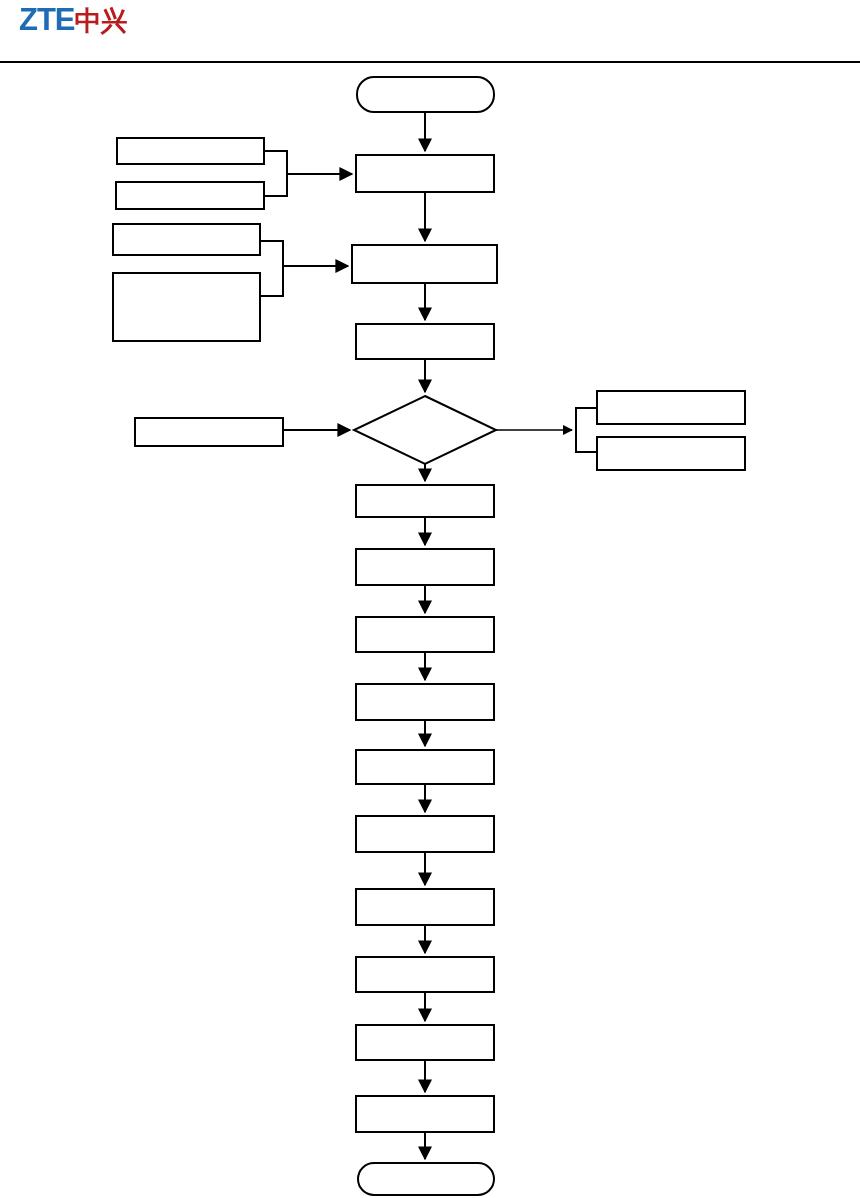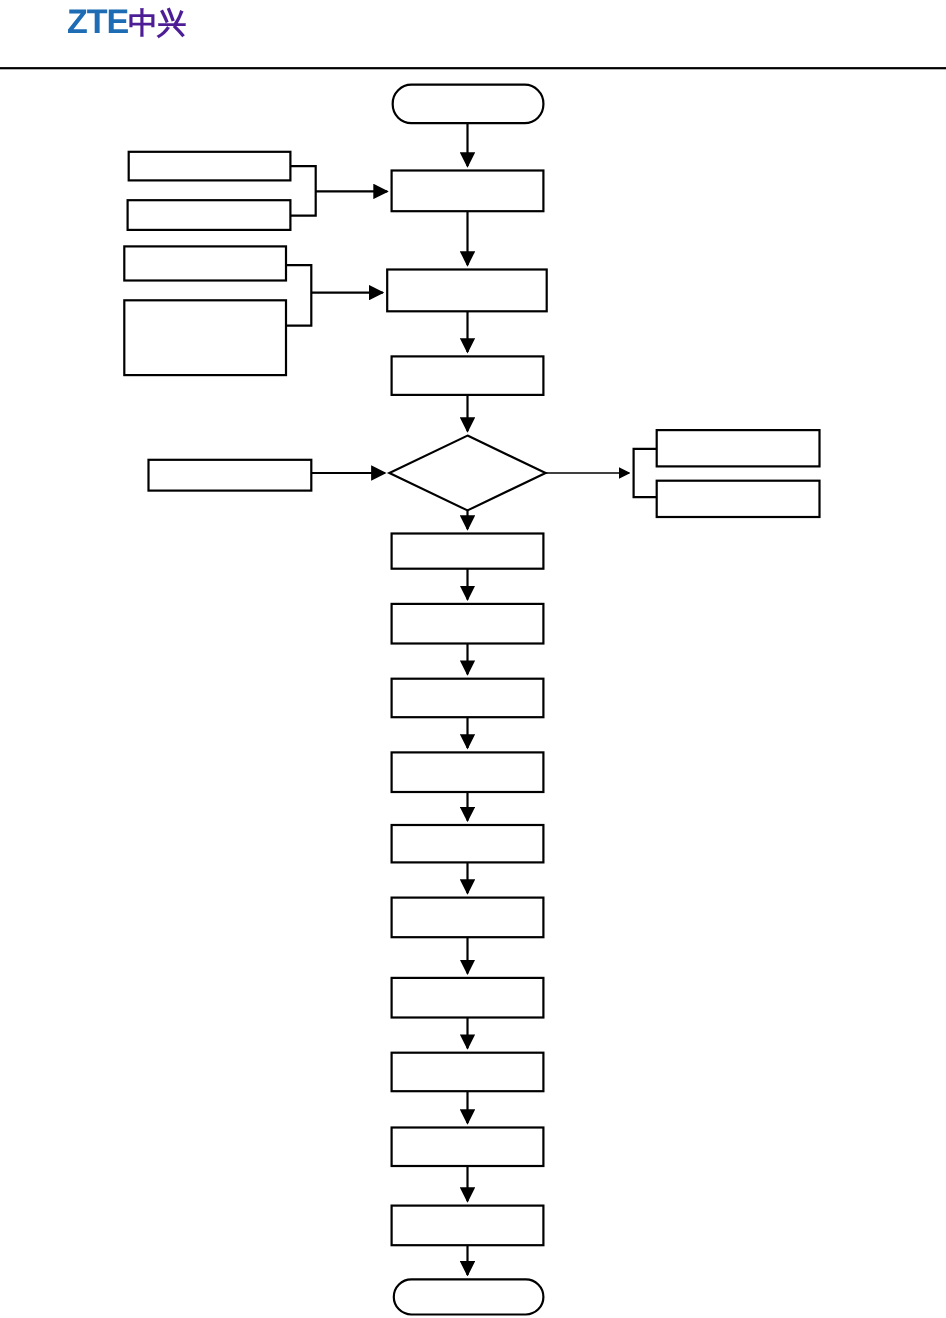--- a/index.html
+++ b/index.html
@@ -1,20 +1,20 @@
 <!DOCTYPE html>
 <html><head>
 <meta charset="utf-8">
 <style>
   html,body{margin:0;padding:0;background:#ffffff;}
   body{width:860px;height:1198px;font-family:"Liberation Sans",sans-serif;}
   .page{position:relative;width:860px;height:1198px;background:#ffffff;overflow:hidden;}
   .logo{position:absolute;left:19px;top:2px;white-space:nowrap;line-height:36px;}
-  .logo .zte{color:#1e6cb4;font-weight:bold;font-size:31px;letter-spacing:-1px;margin-left:42px;}
-  .logo .cjk{color:#4c1d95;font-weight:bold;font-size:27px;letter-spacing:-1px;}
+  .logo .zte{color:#1e6cb4;font-weight:bold;font-size:31px;letter-spacing:-1px;}
+  .logo .cjk{color:#b91c1c;font-weight:bold;font-size:27px;letter-spacing:-1px;}
   .divider{position:absolute;left:0;top:61px;width:860px;height:0;border-top:2px solid #000000;}
   svg.flowchart{position:absolute;left:0;top:0;}
   .shape{fill:#ffffff;stroke:#000000;stroke-width:2px;}
   .edge{fill:none;stroke:#000000;stroke-width:2px;marker-end:url(#arrowhead);}
   .edge.thin{stroke-width:1.5px;}
   .bracket{fill:none;stroke:#000000;stroke-width:2px;}
 </style>
 </head>
 <body>
 

